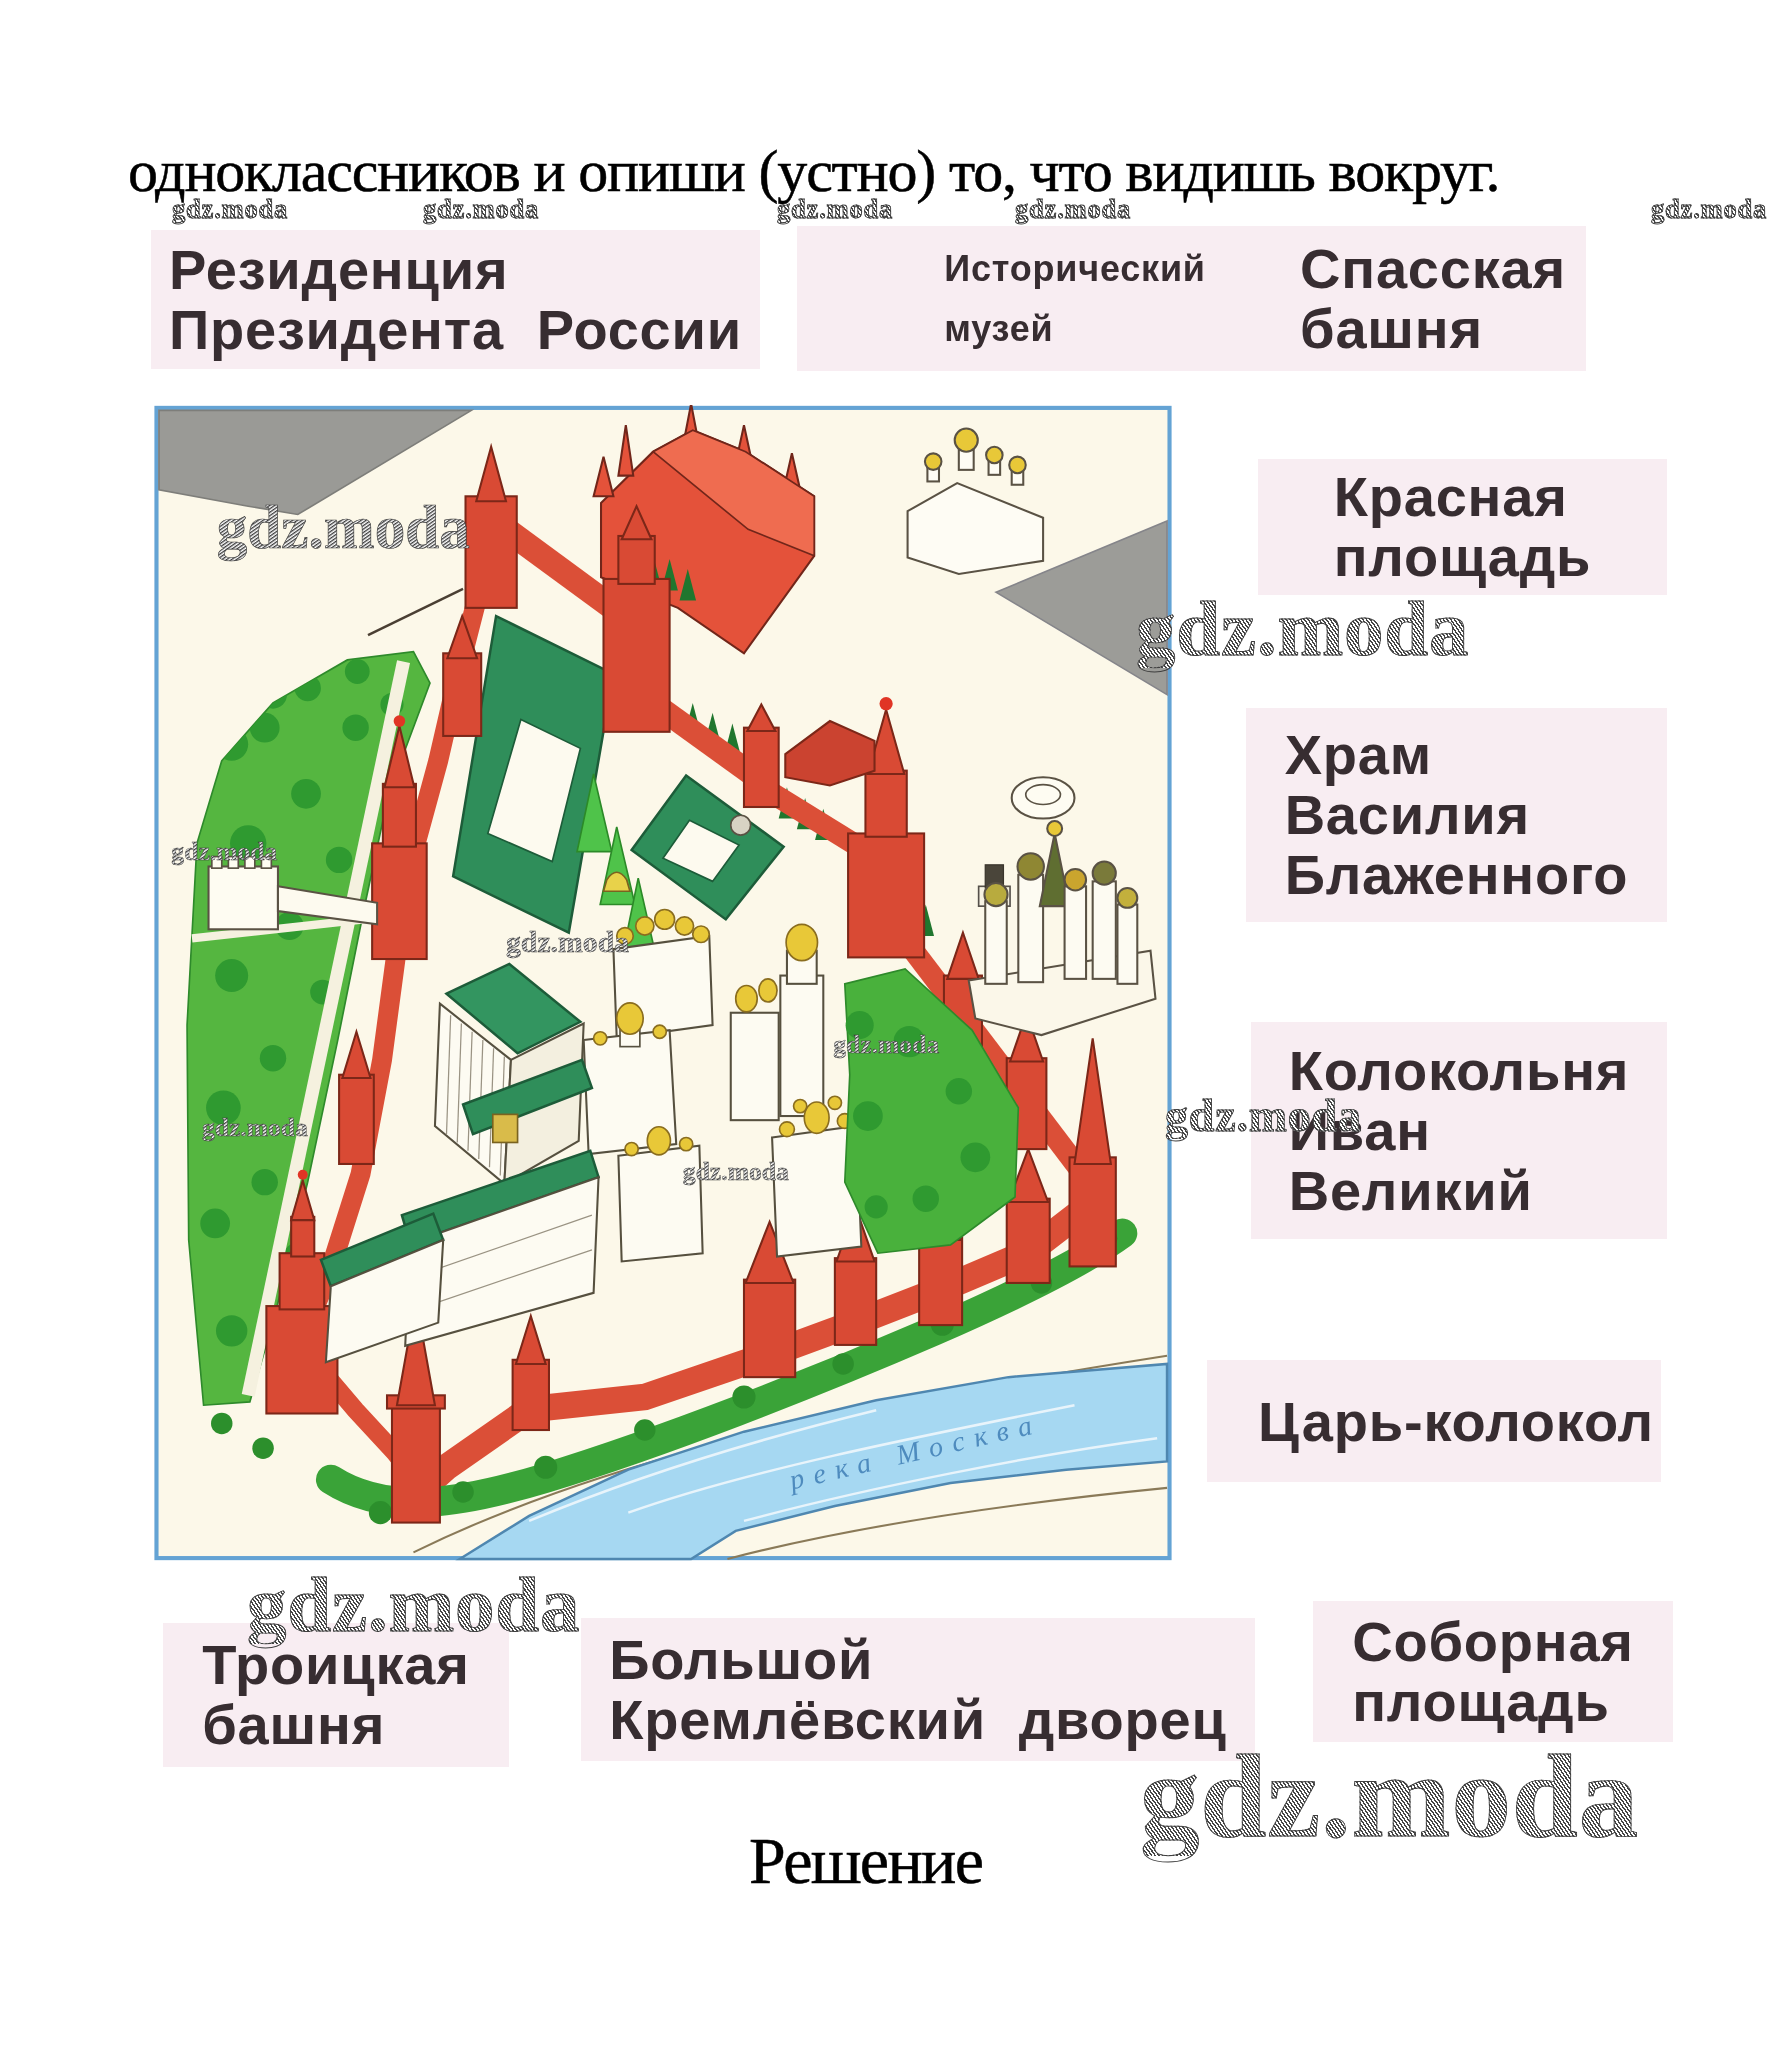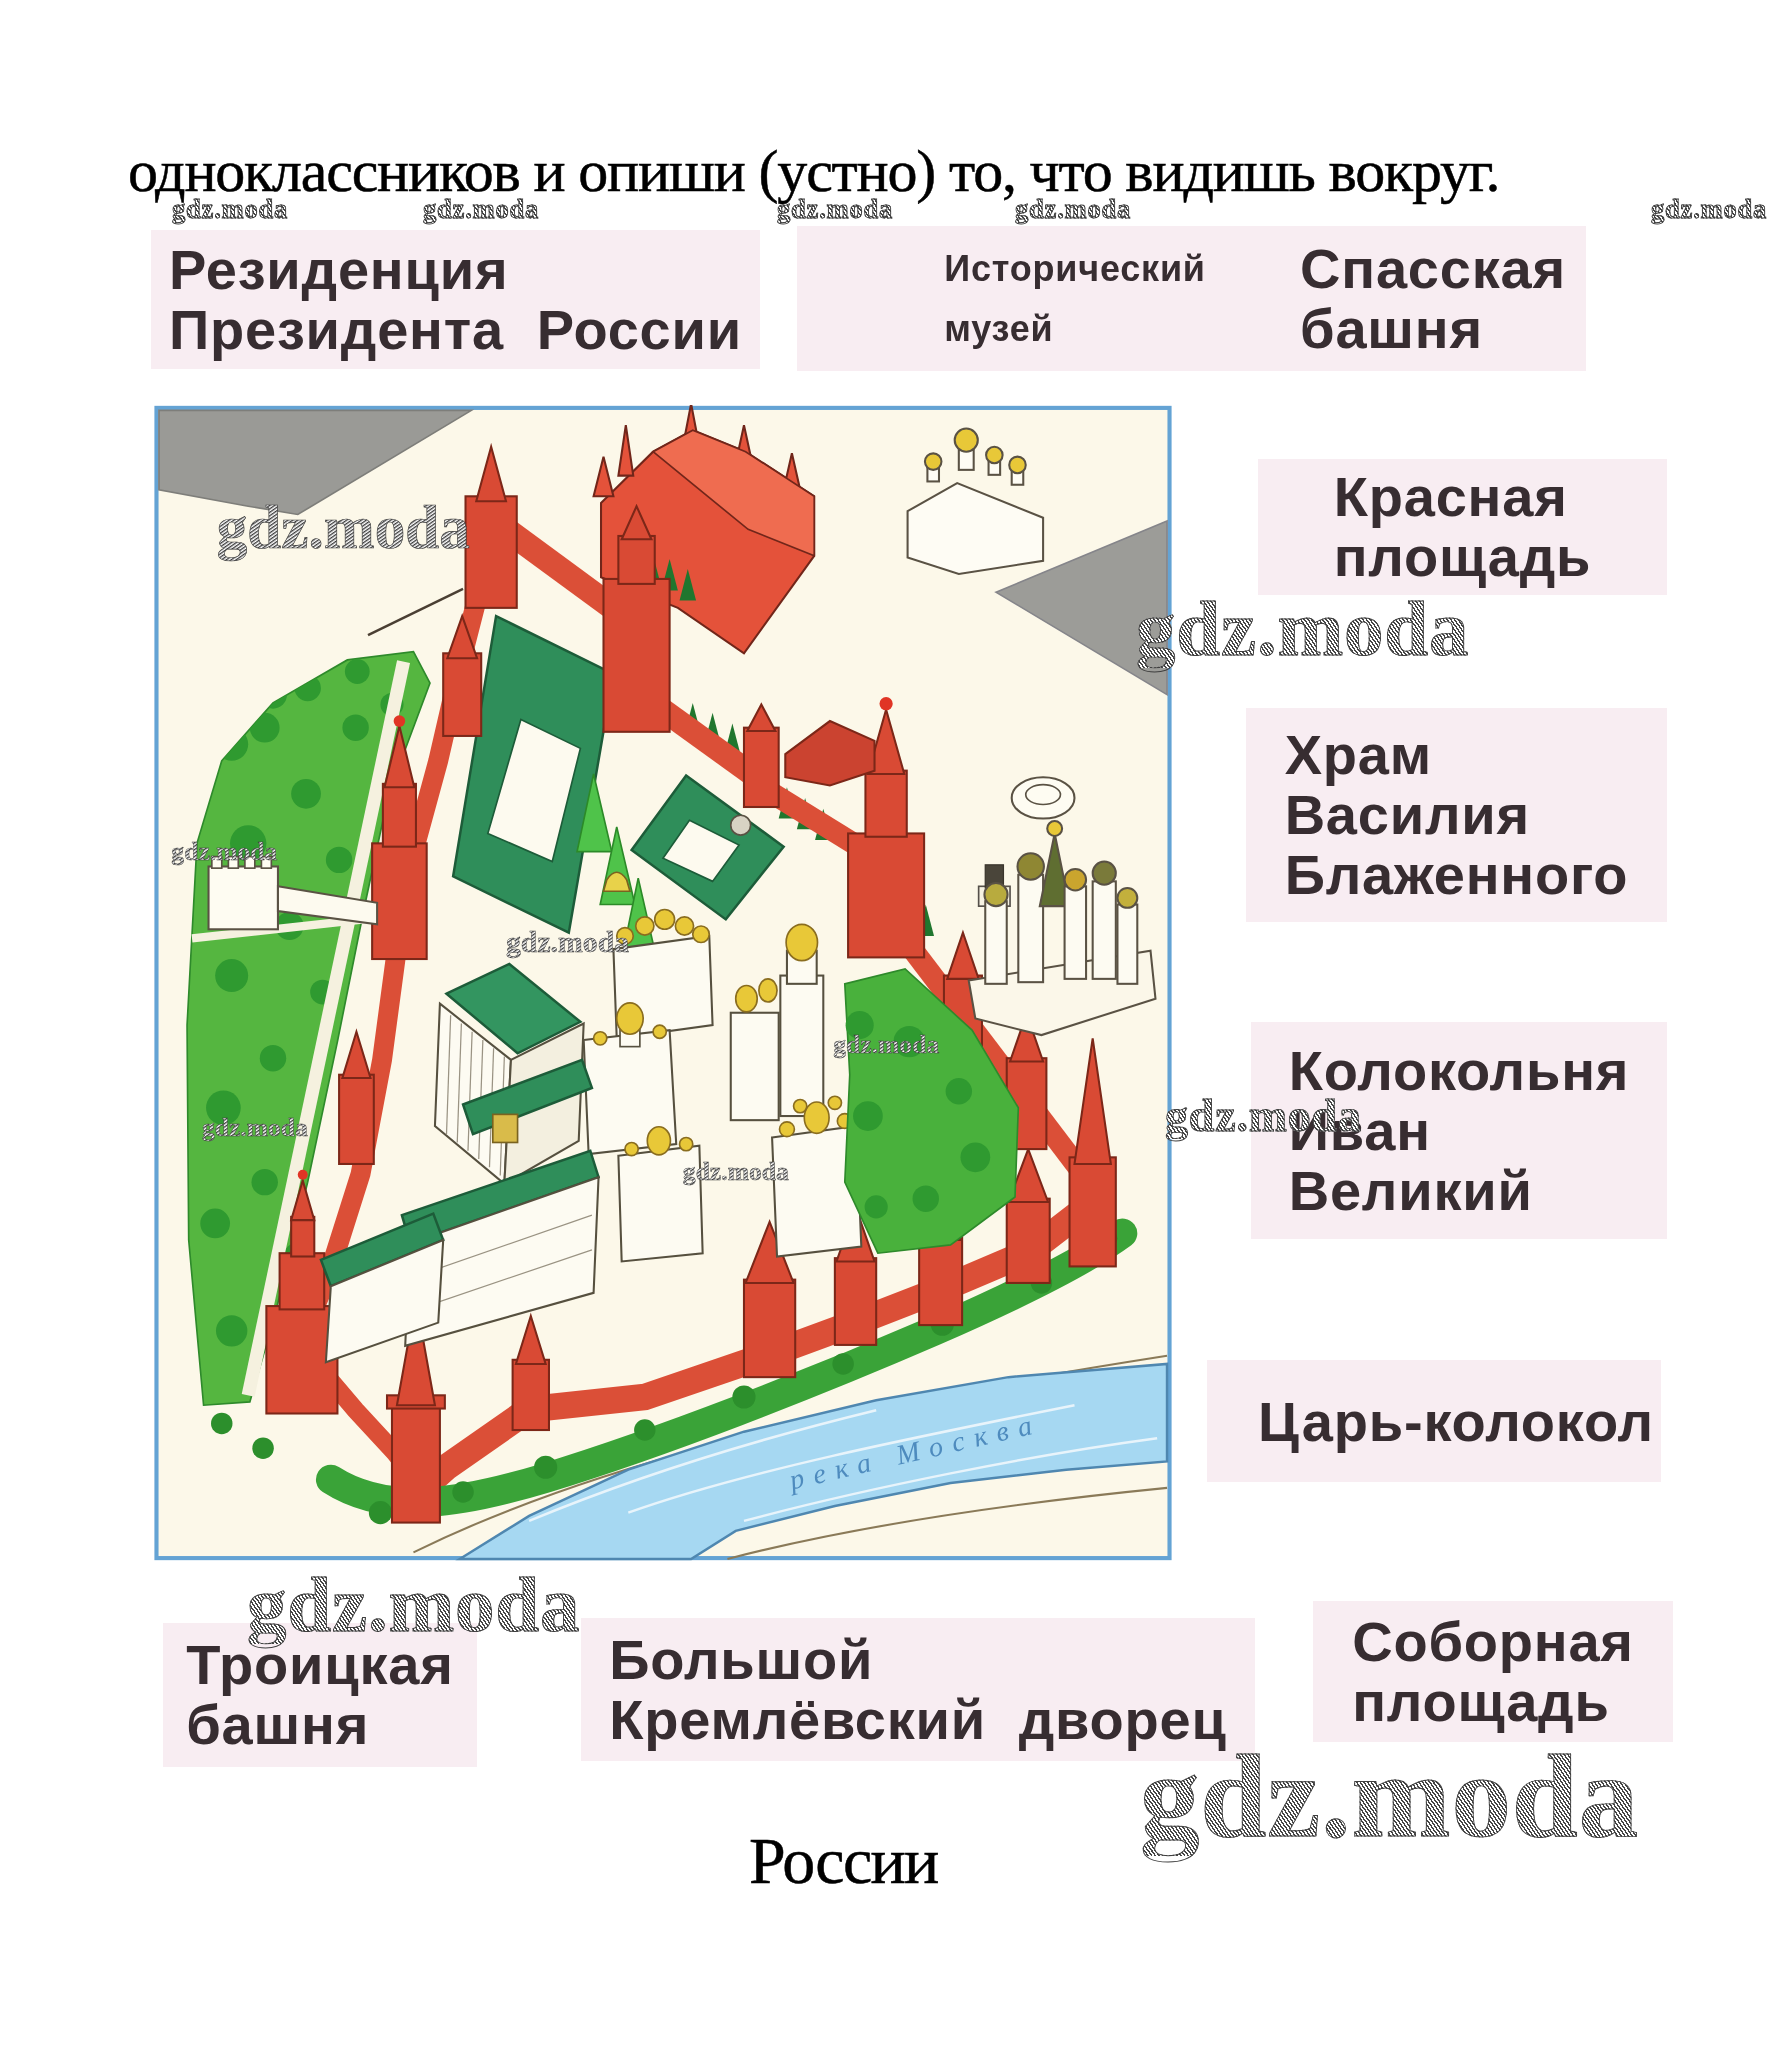--- a/index.html
+++ b/index.html
@@ -44,21 +44,21 @@
   </div>
 
 <div class="box" style="left:1251px;top:1022px;width:416px;height:217px;font-size:56px;line-height:60px;letter-spacing:0.8px;">
     <div>Колокольня<br>Иван<br>Великий</div>
   </div>
 
 <div class="box" style="left:1207px;top:1360px;width:410px;height:122px;font-size:56px;letter-spacing:0.8px;padding-left:44px;">
     <div>Царь-колокол</div>
   </div>
 
-<div class="box" style="left:163px;top:1623px;width:314px;height:144px;font-size:56px;line-height:60px;letter-spacing:0.8px;">
+<div class="box" style="left:163px;top:1623px;width:346px;height:144px;font-size:56px;line-height:60px;letter-spacing:0.8px;">
     <div>Троицкая<br>башня</div>
   </div>
 
 <div class="box" style="left:581px;top:1618px;width:674px;height:143px;font-size:56px;line-height:60px;letter-spacing:0.8px;">
     <div>Большой<br>Кремлёвский&nbsp;&nbsp;дворец</div>
   </div>
 
 <div class="box" style="left:1313px;top:1601px;width:360px;height:141px;font-size:56px;line-height:60px;letter-spacing:0.8px;">
     <div>Соборная<br>площадь</div>
   </div>
@@ -383,14 +383,14 @@
 </svg>
 
 <div class="wm" style="left:1136px;top:589px;font-size:79px;">gdz.moda</div>
 
 <div class="wm" style="left:1165px;top:1093px;font-size:46px;">gdz.moda</div>
 
 <div class="wm" style="left:247px;top:1565px;font-size:79px;">gdz.moda</div>
 
 <div class="wm" style="left:1140px;top:1737px;font-size:119px;">gdz.moda</div>
 
-<div class="serif" style="position:absolute;left:749px;top:1823px;font-size:66px;letter-spacing:-1.7px;color:#000;-webkit-text-stroke:0.5px #000;">России</div>
+<div class="serif" style="position:absolute;left:749px;top:1823px;font-size:66px;letter-spacing:-1.7px;color:#000;-webkit-text-stroke:0.5px #000;">Решение</div>
 
 
 </body></html>

